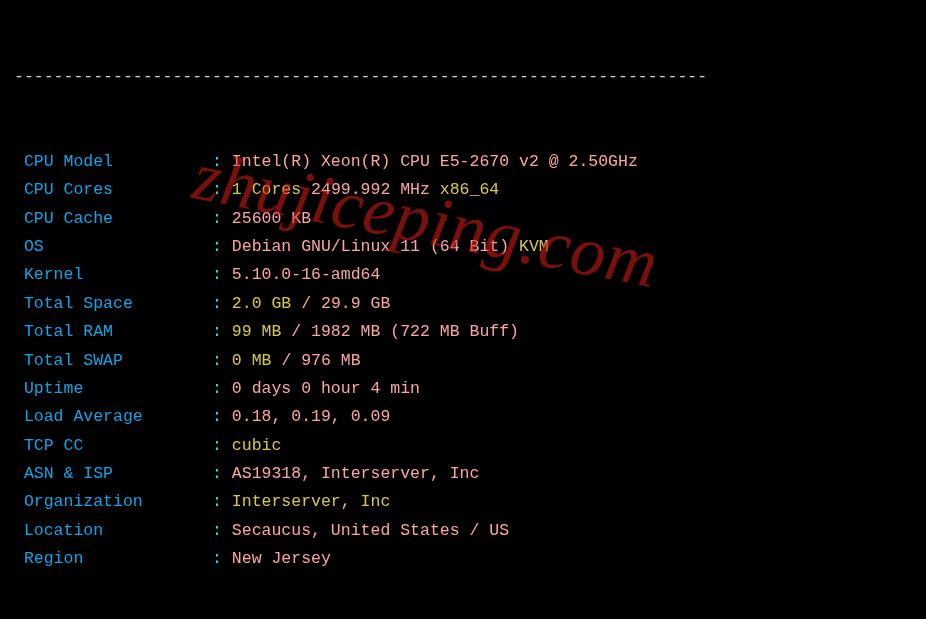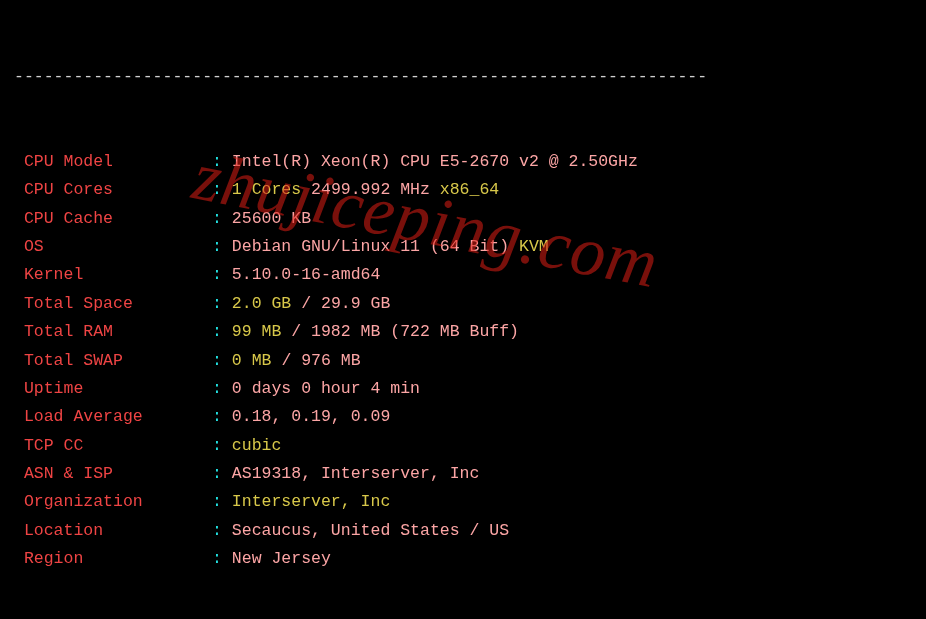--- a/index.html
+++ b/index.html
@@ -13,21 +13,21 @@
     width: 926px;
     height: 619px;
     overflow: hidden;
     position: relative;
   }
   .term {
     padding: 6px 14px;
     white-space: pre;
   }
   .row { display:block; }
-  .lbl   { color: #ef4444; }
+  .lbl   { color: #0ea5e9; }
   .col   { color: #22e0e0; } 
   .cyan  { color: #fca5a5; }
   .yel   { color: #d8c84a; }
   .dash  { color: #d0d0d0; letter-spacing: 0; }
   .watermark {
     position: absolute;
     left: 190px;
     top: 160px;
     font-family: Georgia, "Times New Roman", serif;
     font-style: italic;

